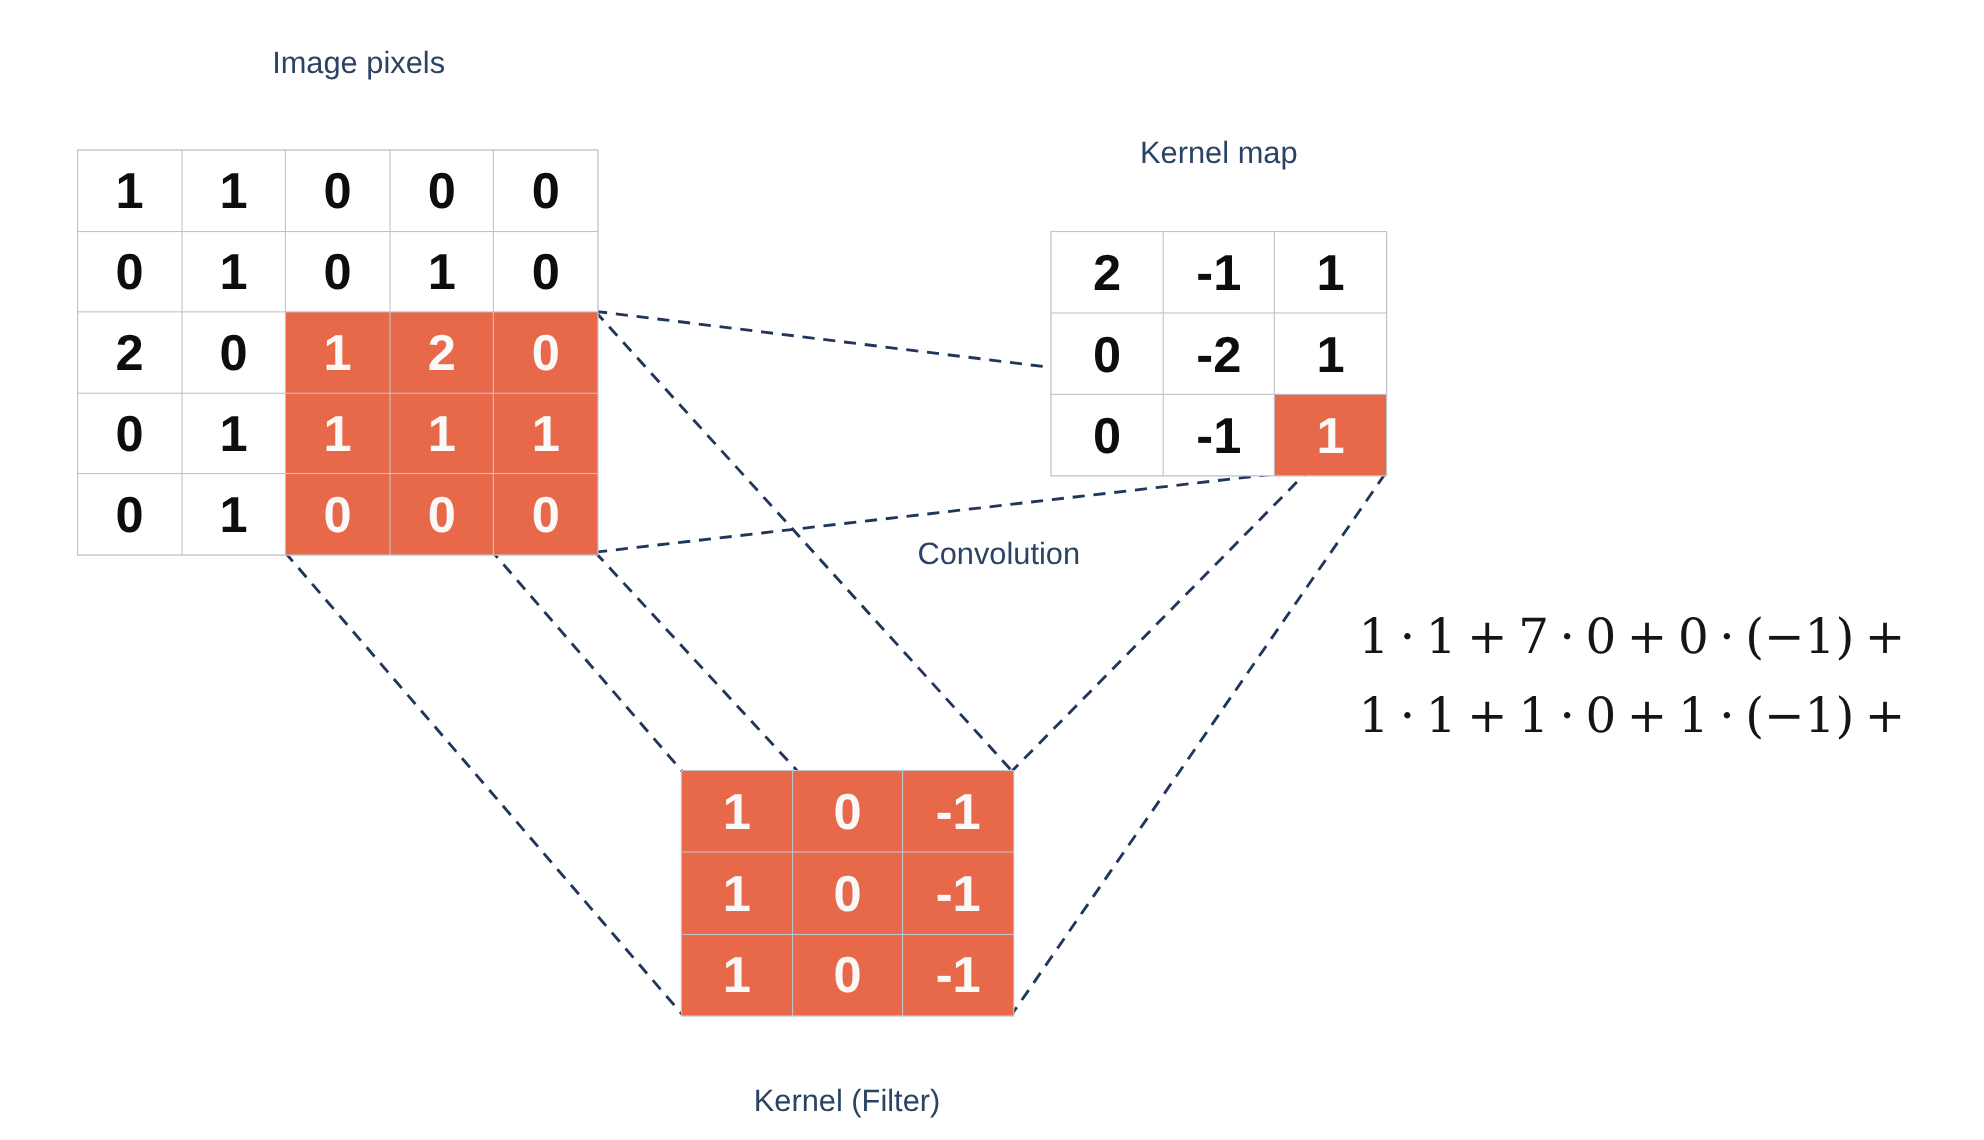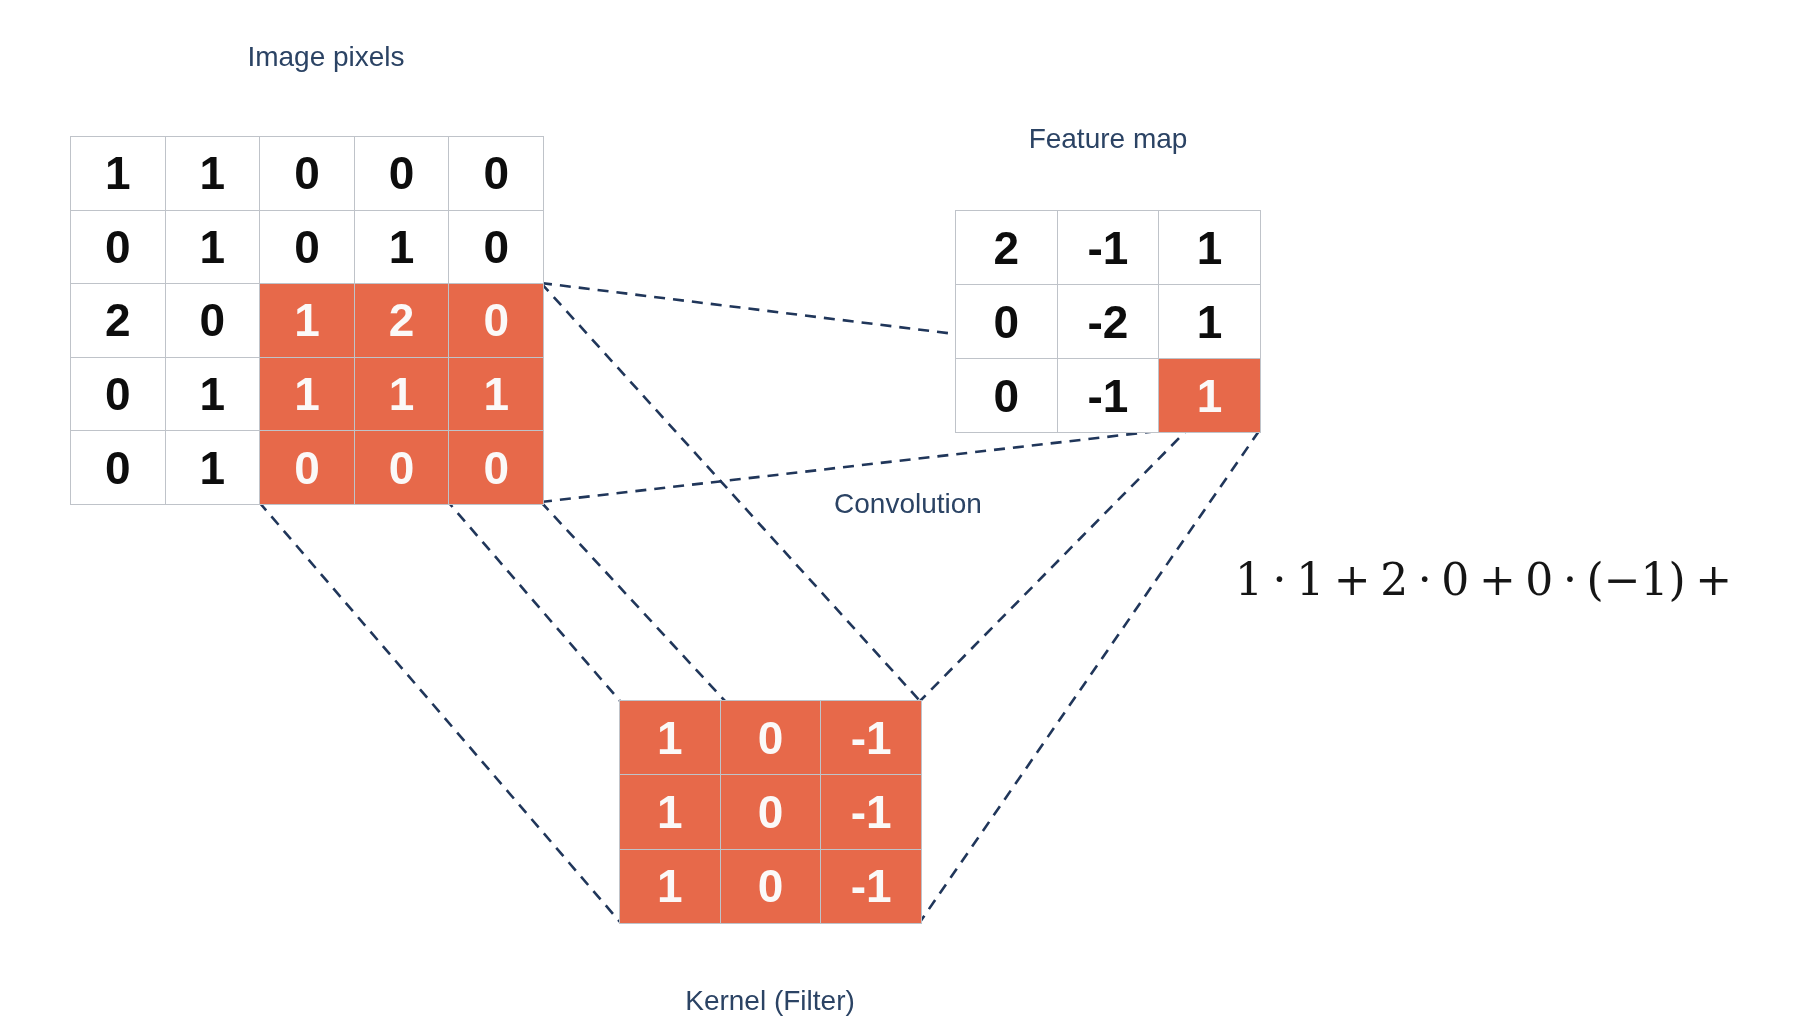--- a/index.html
+++ b/index.html
@@ -60,21 +60,21 @@
     <line x1="513" y1="283" x2="892" y2="701"></line>
     <line x1="513" y1="502" x2="697" y2="701"></line>
     <line x1="513" y1="283" x2="1130" y2="359"></line>
     <line x1="513" y1="502" x2="1130" y2="431"></line>
     <line x1="1231" y1="357" x2="892" y2="701"></line>
     <line x1="1231" y1="431" x2="892" y2="922"></line>
   </svg>
 
   <div class="title" id="title-image">Image pixels</div>
 
-  <div class="title" id="title-feature">Feature map</div>
+  <div class="title" id="title-feature">Kernel map</div>
 
   <div class="title" id="title-kernel">Kernel (Filter)</div>
 
   <div class="title" id="title-convolution">Convolution</div>
 
   <div class="grid" id="image-grid" style="grid-template-columns: repeat(5, 1fr);">
       <div class="cell">1</div>
       <div class="cell">1</div>
       <div class="cell">0</div>
       <div class="cell">0</div>
@@ -119,16 +119,17 @@
       <div class="cell hl">-1</div>
       <div class="cell hl">1</div>
       <div class="cell hl">0</div>
       <div class="cell hl">-1</div>
       <div class="cell hl">1</div>
       <div class="cell hl">0</div>
       <div class="cell hl">-1</div>
     </div>
 
   <div class="equation">
-    <div>1 · 1 + 2 · 0 + 0 · (−1) +</div>
+    <div>1 · 1 + 7 · 0 + 0 · (−1) +</div>
+    <div>1 · 1 + 1 · 0 + 1 · (−1) +</div>
   </div>
 
 </div>
 
 </body></html>

